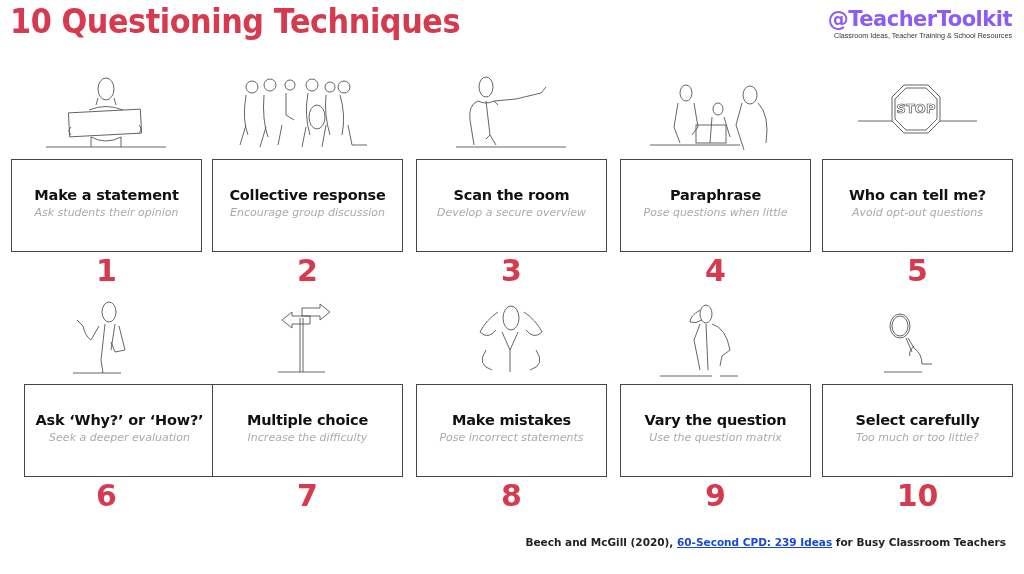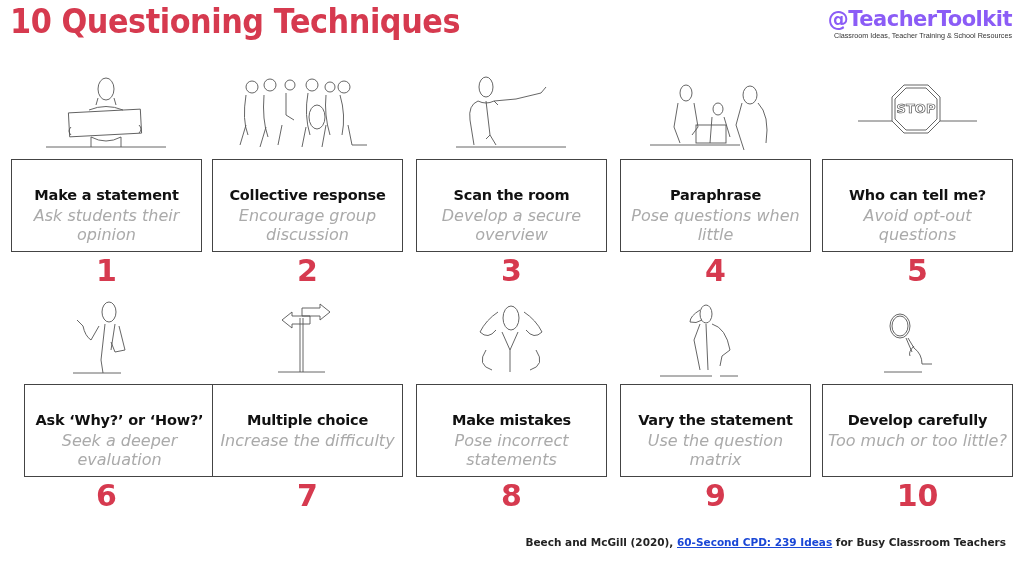--- a/index.html
+++ b/index.html
@@ -5,21 +5,21 @@
   html, body { margin:0; padding:0; background:#ffffff; }
   body { width:1024px; height:574px; position:relative; overflow:hidden; font-family:"Liberation Sans", sans-serif; }
   .title { position:absolute; left:10px; top:2px; font-family:"DejaVu Sans", sans-serif; font-weight:bold; font-size:33px; color:#d63a4f; letter-spacing:-0.5px; transform:scaleX(0.92); transform-origin:left top; }
   .brand { position:absolute; right:12px; top:8px; text-align:right; }
   .brand-name { font-family:"DejaVu Sans", sans-serif; font-weight:bold; font-size:21px; color:#8b5cf6; letter-spacing:-0.5px; line-height:22px; }
   .brand-tag { font-family:"Liberation Sans", sans-serif; font-size:7.2px; color:#333; margin-top:1px; }
   .cell { position:absolute; width:191px; }
   .illus { position:absolute; left:0; width:191px; height:92px; }
   .box { position:absolute; left:0; width:189px; height:91px; border:1.5px solid #444; background:#fff; text-align:center; box-sizing:content-box; }
   .box-title { margin-top:27px; font-family:"DejaVu Sans", sans-serif; font-weight:bold; font-size:14.5px; color:#111; letter-spacing:-0.2px; }
-  .box-sub { margin-top:3px; font-family:"DejaVu Sans", sans-serif; font-style:italic; font-size:16px; color:#aaa; }
+  .box-sub { margin-top:3px; font-family:"DejaVu Sans", sans-serif; font-style:italic; font-size:11px; color:#aaa; }
   .num { position:absolute; left:0; width:191px; text-align:center; font-family:"DejaVu Sans", sans-serif; font-weight:bold; font-size:30px; color:#d63a4f; }
   .footer { position:absolute; right:18px; top:536px; font-family:"DejaVu Sans", sans-serif; font-weight:bold; font-size:10.5px; color:#222; }
   .footer a { color:#1a47d6; text-decoration:underline; }
   svg { display:block; }
   svg path, svg line, svg rect, svg circle, svg polygon, svg ellipse, svg polyline { fill:none; stroke:#555; stroke-width:0.9; }
 </style>
 </head>
 <body>
 
 <div class="title">10 Questioning Techniques</div>
@@ -176,37 +176,37 @@
   <div class="illus" style="top:0;">
     <svg width="191" height="92" viewBox="0 0 191 92">
       <ellipse cx="86" cy="24" rx="6" ry="9"></ellipse>
       <path d="M80 20 Q70 26 70 32 Q76 34 82 30"></path>
       <path d="M80 34 L74 50 L80 80 M92 34 Q106 38 110 60 L102 66 L100 76"></path>
       <path d="M86 34 L88 80"></path>
       <path d="M40 86 L92 86 M100 86 L118 86"></path>
     </svg>
   </div>
   <div class="box" style="top:94px;">
-    <div class="box-title">Vary the statement</div>
+    <div class="box-title">Vary the question</div>
     <div class="box-sub">Use the question matrix</div>
   </div>
   <div class="num" style="top:188px;">9</div>
 </div>
 
 <div class="cell" style="left:822px; top:290px;">
   <div class="illus" style="top:0;">
     <svg width="191" height="92" viewBox="0 0 191 92">
       <ellipse cx="78" cy="36" rx="10" ry="12"></ellipse>
       <ellipse cx="78" cy="36" rx="8" ry="10"></ellipse>
       <path d="M84 48 L90 62 M86 48 L92 58 Q100 64 100 74 L110 74 M92 56 Q86 62 88 66"></path>
       <line x1="62" y1="82" x2="100" y2="82" stroke="#aaa"></line>
     </svg>
   </div>
   <div class="box" style="top:94px;">
-    <div class="box-title">Develop carefully</div>
+    <div class="box-title">Select carefully</div>
     <div class="box-sub">Too much or too little?</div>
   </div>
   <div class="num" style="top:188px;">10</div>
 </div>
 
 <div class="footer">
   <span>Beech and McGill (2020), </span><a>60-Second CPD: 239 Ideas</a><span> for Busy Classroom Teachers</span>
 </div>
 
 </body></html>

